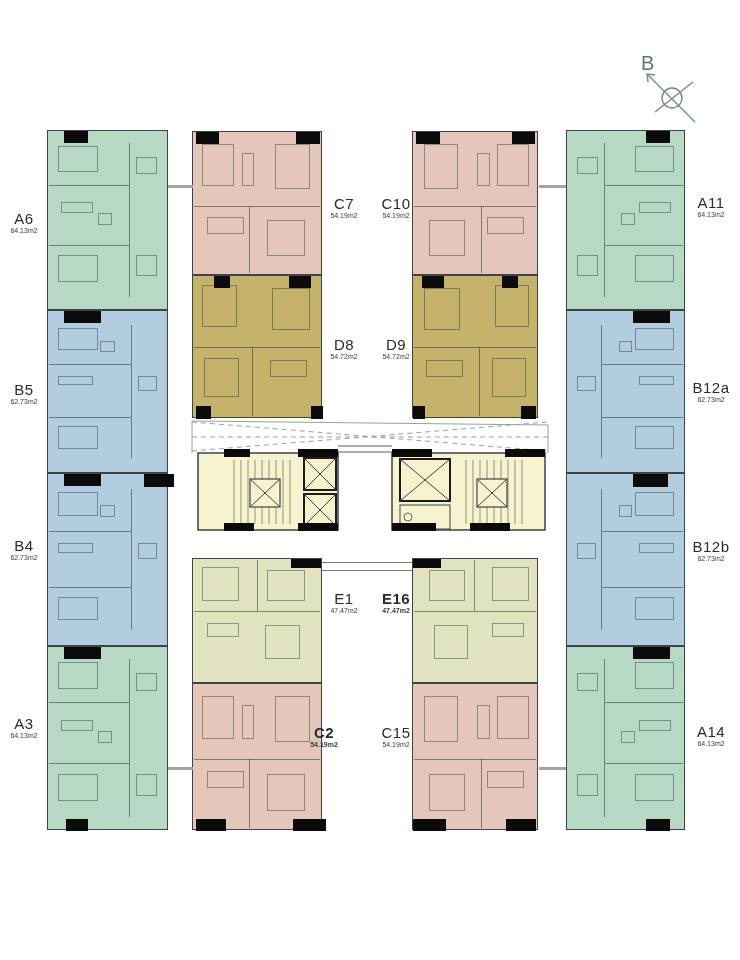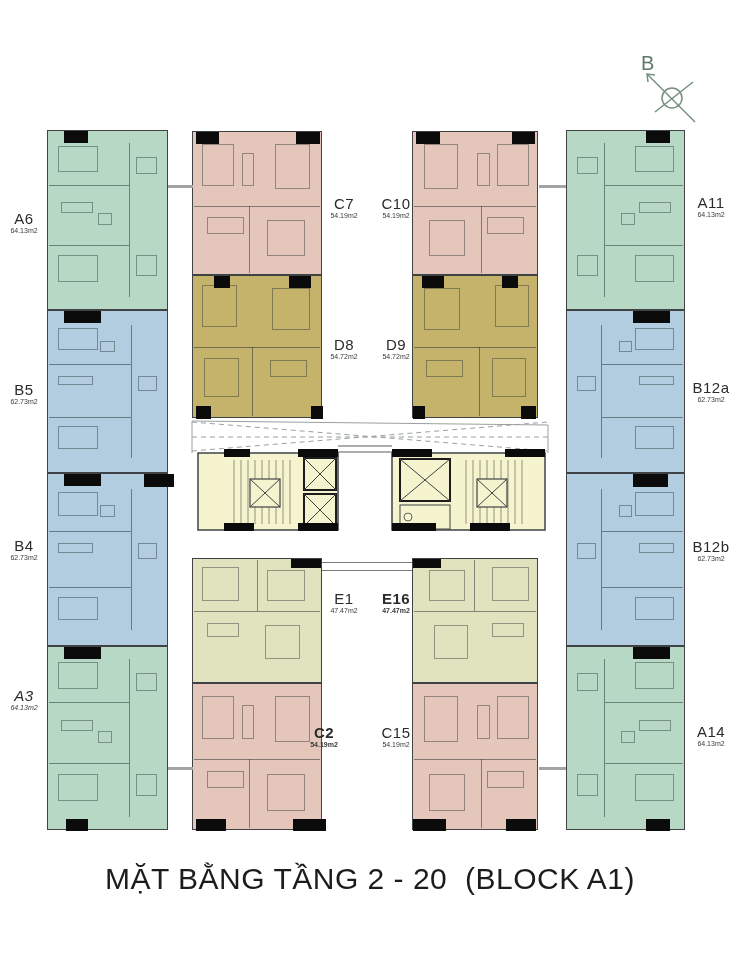--- a/index.html
+++ b/index.html
@@ -260,21 +260,21 @@
         <div class="uarea">64.13m2</div>
       </div>
       <div class="ulabel" style="left: 2px; top: 382px; width: 44px;">
         <div class="uname">B5</div>
         <div class="uarea">62.73m2</div>
       </div>
       <div class="ulabel" style="left: 2px; top: 538px; width: 44px;">
         <div class="uname">B4</div>
         <div class="uarea">62.73m2</div>
       </div>
-      <div class="ulabel" style="left: 2px; top: 688px; width: 44px; font-style: italic;">
+      <div class="ulabel" style="left: 2px; top: 716px; width: 44px;">
         <div class="uname">A3</div>
         <div class="uarea">64.13m2</div>
       </div>
       <div class="ulabel" style="left: 324px; top: 196px; width: 40px;">
         <div class="uname">C7</div>
         <div class="uarea">54.19m2</div>
       </div>
       <div class="ulabel" style="left: 324px; top: 337px; width: 40px;">
         <div class="uname">D8</div>
         <div class="uarea">54.72m2</div>
@@ -383,14 +383,13 @@
     </g>
   </svg>
 
   <div id="bridge"></div>
 
   <div class="connector" style="left:168px;top:185px;width:25px;"></div>
   <div class="connector" style="left:539px;top:185px;width:27px;"></div>
   <div class="connector" style="left:168px;top:767px;width:25px;"></div>
   <div class="connector" style="left:539px;top:767px;width:27px;"></div>
 
-  <div id="title">MẶT BẰNG TẦNG 2 - 20  (BLOCK A1)</div>
 </div>
 
 </body></html>

